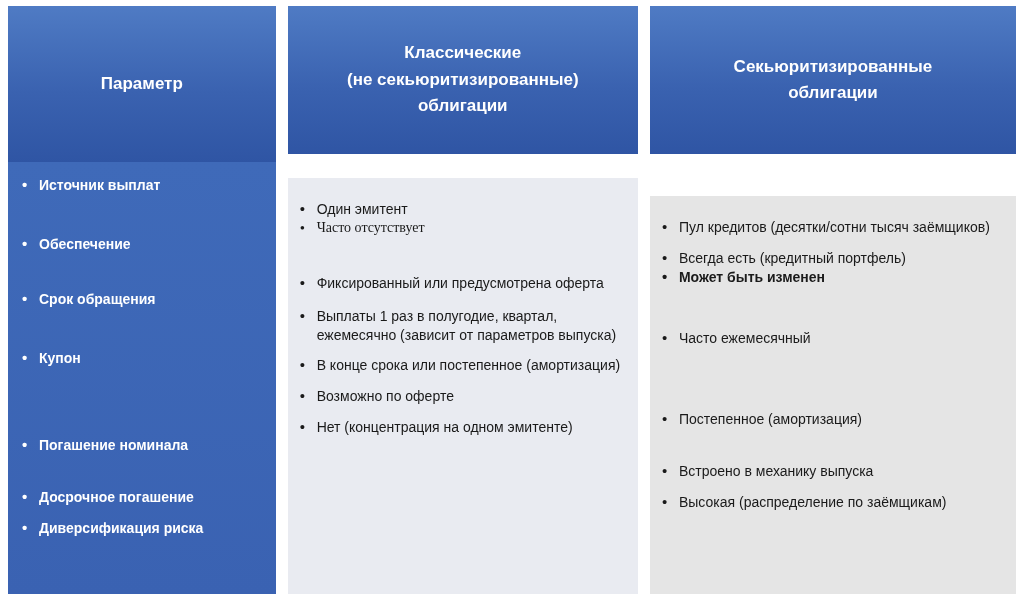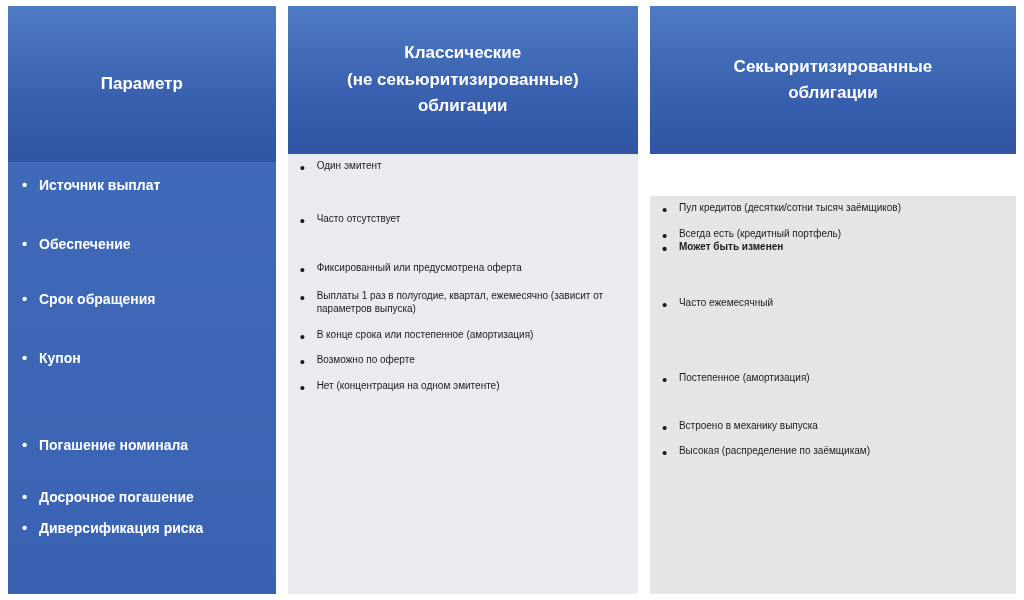--- a/index.html
+++ b/index.html
@@ -21,21 +21,21 @@
     gap: 12px;
     padding: 6px 8px 6px 8px;
     box-sizing: border-box;
   }
   .col {
     display: flex;
     flex-direction: column;
     box-sizing: border-box;
   }
   .col-param { width: 272px; }
-  .col-classic { width: 356px; }
+  .col-classic { width: 356px; gap: 24px; }
   .col-secur { width: 372px; gap: 42px; }
 
   .head {
     background: linear-gradient(to bottom, #4f7bc4 0%, #3a62b0 55%, #2f55a4 100%);
     color: #ffffff;
     font-weight: bold;
     font-size: 17px;
     line-height: 1.55;
     text-align: center;
     display: flex;
@@ -58,22 +58,22 @@
     background: #4f7bc4;
     background: linear-gradient(to bottom, #3f6ab9 0%, #3a62b2 100%);
     color: #ffffff;
     font-weight: bold;
     font-size: 14px;
     padding: 14px 10px 8px 14px;
   }
   .body-classic, .body-secur {
     background: #e8eaf0;
     color: #1a1a1a;
-    font-size: 10px;
-    padding: 5px 12px 8px 12px;
+    font-size: 14px;
+    padding: 22px 12px 8px 12px;
   }
   .body-classic { background: #e9ebf1; }
   .body-secur { background: #e5e5e5; }
 
   ul.list {
     list-style: none;
     margin: 0;
     padding: 0;
   }
   ul.list li {
@@ -126,21 +126,21 @@
     <div class="head head-classic">
       <span class="head-lines">
         <span>Классические</span>
         <span>(не секьюритизированные)</span>
         <span>облигации</span>
       </span>
     </div>
     <div class="body body-classic">
       <ul class="list">
         <li style="margin-top:0px;">Один эмитент</li>
-        <li style="margin-top:39px;">Часто отсутствует</li>
+        <li style="font-family:Liberation Serif, serif;">Часто отсутствует</li>
         <li style="margin-top:36px;">Фиксированный или предусмотрена оферта</li>
         <li style="margin-top:14px;">Выплаты 1 раз в полугодие, квартал, ежемесячно (зависит от параметров выпуска)</li>
         <li style="margin-top:12px;">В конце срока или постепенное (амортизация)</li>
         <li style="margin-top:12px;">Возможно по оферте</li>
         <li style="margin-top:12px;">Нет (концентрация на одном эмитенте)</li>
       </ul>
     </div>
   </div>
 
   <div class="col col-secur">

